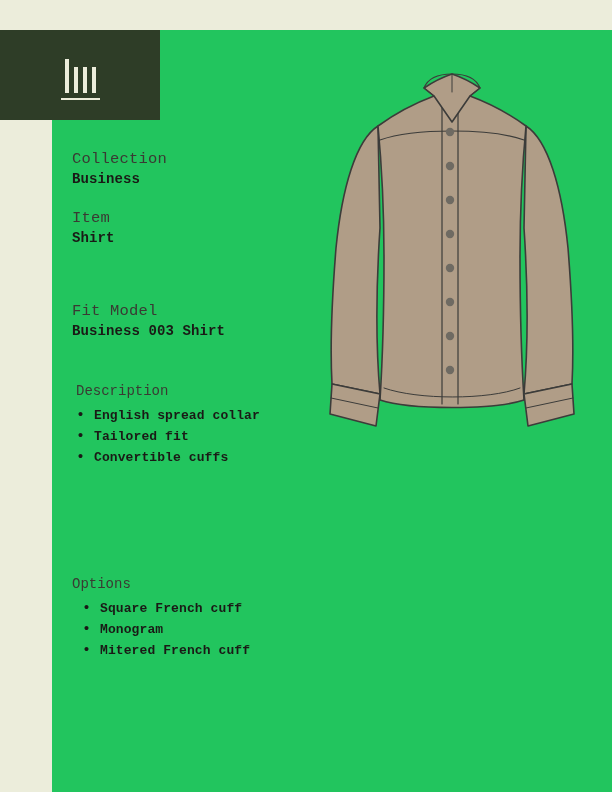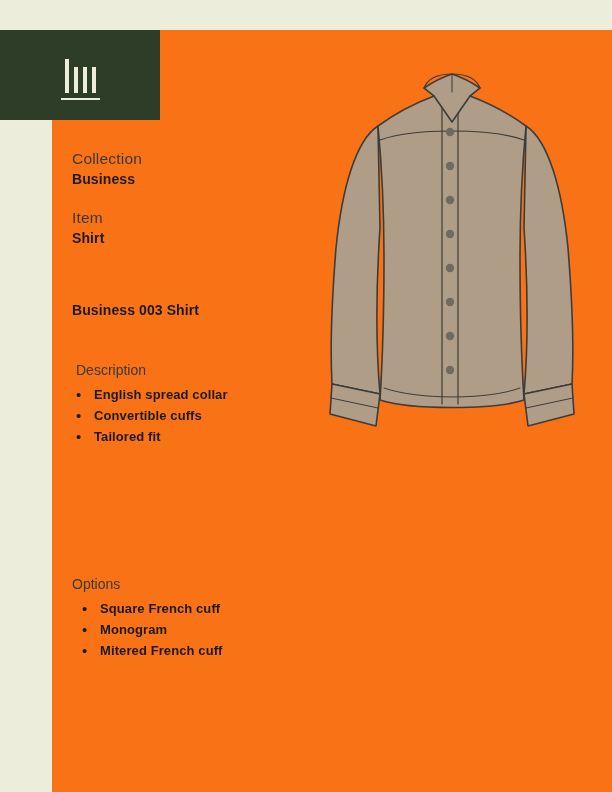--- a/index.html
+++ b/index.html
@@ -10,21 +10,22 @@
     width: 612px;
     height: 792px;
     background: #ffffff;
     font-family: "Liberation Sans", sans-serif;
     position: relative;
     overflow: hidden;
   }
   .page {
     position: absolute;
     inset: 0;
-    background: #f97316;
+    background: #22c55e;
+    font-family: Liberation Mono, monospace;
   }
   
   .cream-band {
     position: absolute;
     left: 0;
     top: 0;
     width: 52px;
     height: 792px;
     background: #eceddb;
   }
@@ -186,31 +187,32 @@
     </div>
 
     <div class="field">
       <div class="field-label">Item</div>
       <div class="field-value">Shirt</div>
     </div>
 
     <div class="gap-lg"></div>
 
     <div class="field">
+      <div class="field-label">Fit Model</div>
       <div class="field-value">Business 003 Shirt</div>
     </div>
 
     <div class="gap-md"></div>
 
     <div class="section">
       <div class="section-title">Description</div>
       <ul class="bullets">
         <li>English spread collar</li>
+        <li>Tailored fit</li>
         <li>Convertible cuffs</li>
-        <li>Tailored fit</li>
       </ul>
     </div>
 
   </div>
 
   <div class="options-block">
     <div class="section-title">Options</div>
     <ul class="bullets">
       <li>Square French cuff</li>
       <li>Monogram</li>

